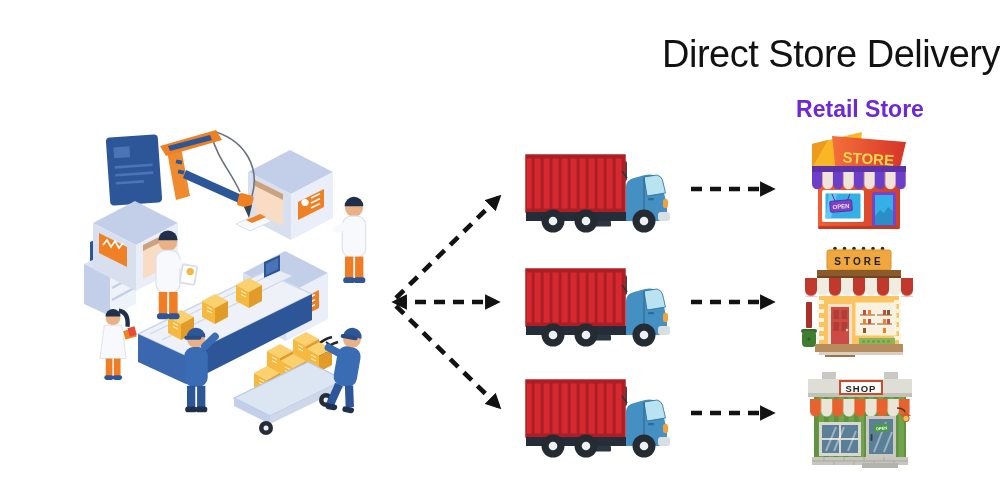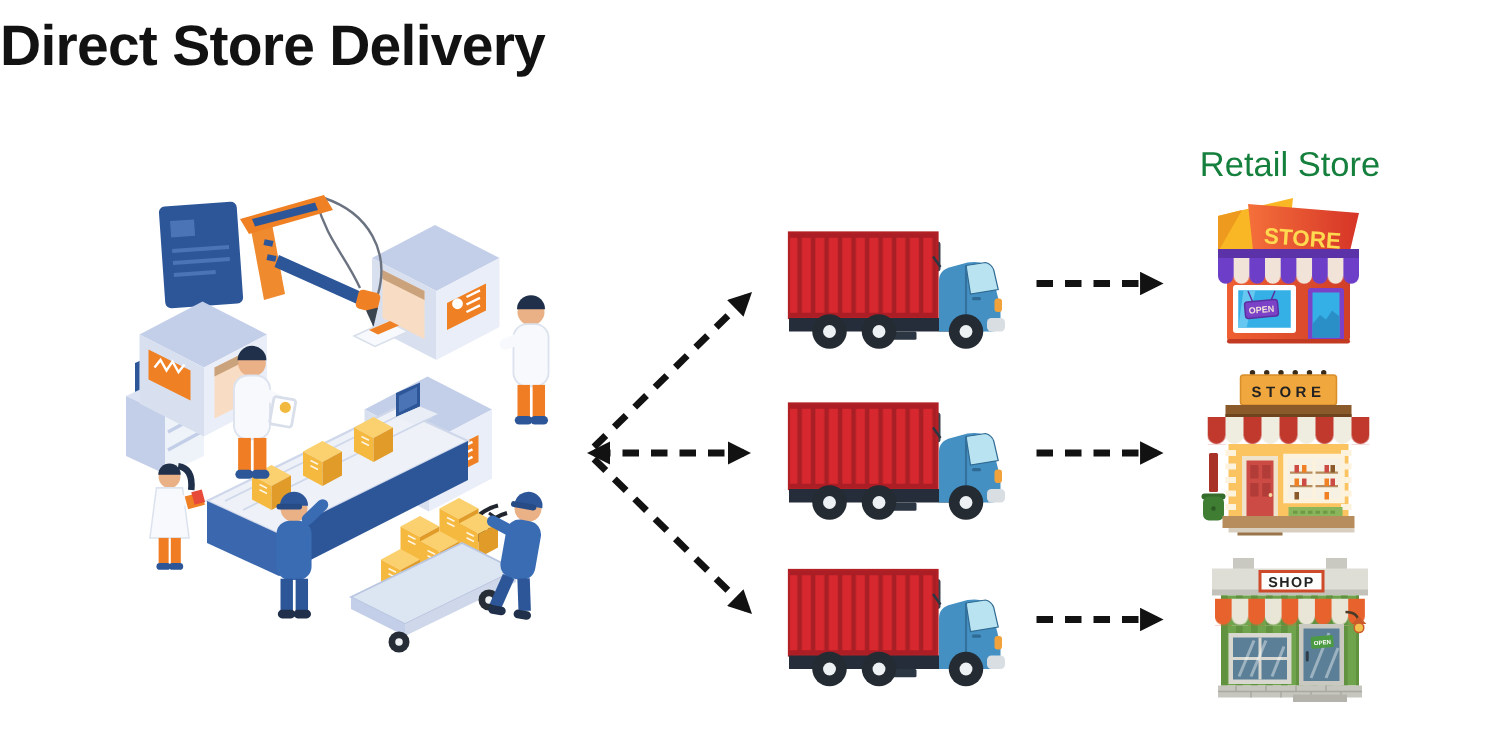--- a/index.html
+++ b/index.html
@@ -1,20 +1,20 @@
 <!DOCTYPE html>
 <html><head>
 <meta charset="utf-8">
 <style>
   html,body{margin:0;padding:0;background:#fff;}
   .canvas{position:relative;width:1000px;height:500px;background:#ffffff;overflow:hidden;
           font-family:"Liberation Sans",sans-serif;color:#121212;}
-  .title{position:absolute;top:10px;left:0;width:100%;margin:0;text-align:left;
-         font-size:38px;font-weight:700;letter-spacing:-0.5px;color:#121212;}
-  .label{position:absolute;font-weight:400;font-size:23px;color:#15803d;text-align:center;}
+  .title{position:absolute;top:33px;left:0;width:100%;margin:0;text-align:right;
+         font-size:38px;font-weight:400;letter-spacing:-0.5px;color:#121212;}
+  .label{position:absolute;font-weight:700;font-size:23px;color:#6d28d9;text-align:center;}
   .manufacturer-label{left:130px;top:449px;width:200px;}
   .retail-label{left:770px;top:96px;width:180px;}
   .abs{position:absolute;}
   svg text{font-family:"Liberation Sans",sans-serif;}
   .dash{stroke:#121212;stroke-width:4.6;stroke-dasharray:11 8;fill:none;}
 </style>
 </head>
 <body>
 
 <div class="canvas">

